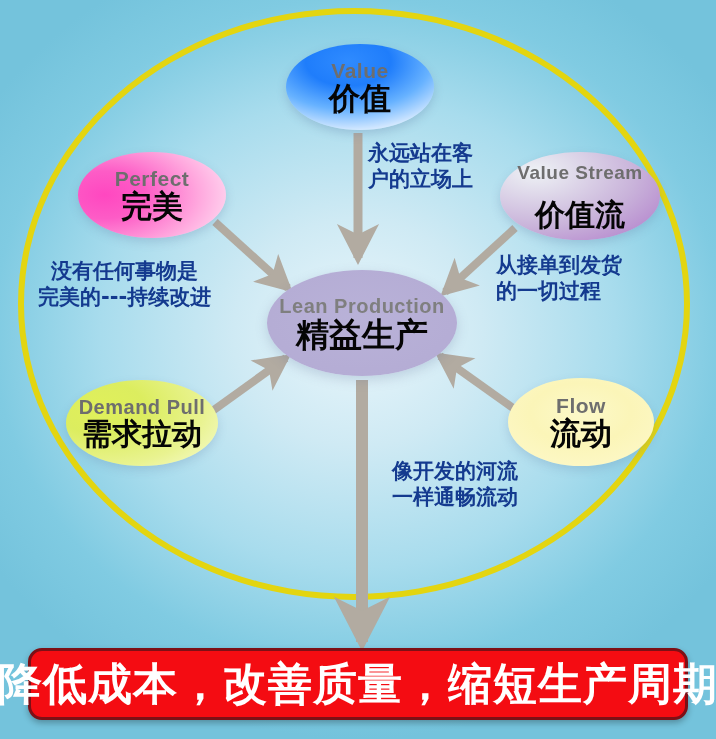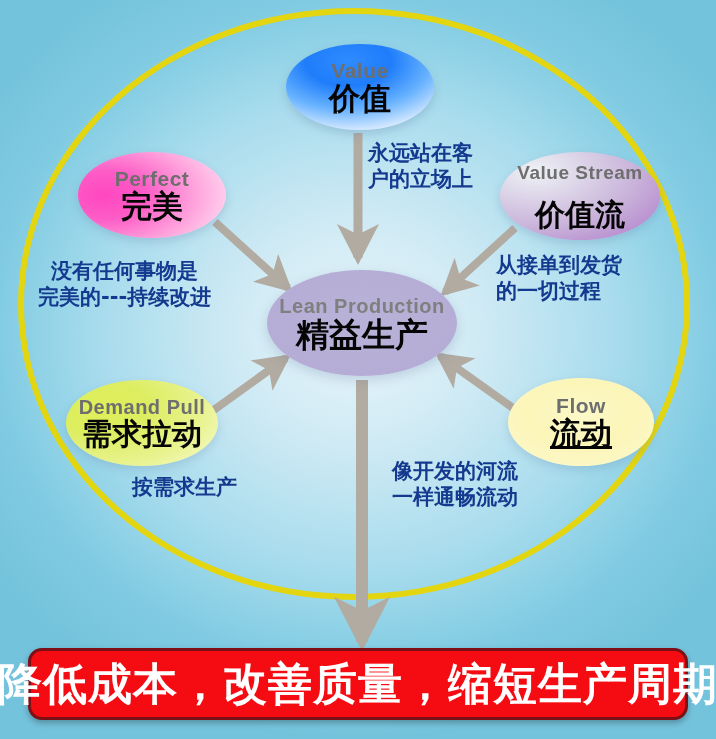--- a/index.html
+++ b/index.html
@@ -84,21 +84,21 @@
   }
   #node-demand .en { font-size: 20px; }
   #node-demand .cn { font-size: 30px; }
 
   #node-flow {
     left: 508px; top: 378px; width: 146px; height: 88px;
     background: radial-gradient(ellipse 115% 115% at 50% 40%, #fcf9c9 0%, #fbf5b8 30%, #fdf8c8 60%, #fefce6 85%, #fffef6 100%);
     box-shadow: 0 4px 10px rgba(90,120,160,0.22);
   }
   #node-flow .en { font-size: 21px; }
-  #node-flow .cn { font-size: 31px; text-decoration: underline; }
+  #node-flow .cn { font-size: 31px; }
 
   #node-lean {
     left: 267px; top: 270px; width: 190px; height: 106px;
     background: radial-gradient(ellipse 120% 120% at 50% 46%, #b9b2d8 0%, #b5add5 40%, #b3abd4 70%, #c2bcdd 100%);
     box-shadow: 0 4px 12px rgba(90,110,150,0.25);
   }
   #node-lean .en { font-size: 20px; color: #7f7f7f; }
   #node-lean .cn { font-size: 33px; }
 
   
@@ -219,21 +219,20 @@
     <div class="en">Lean Production</div>
     <div class="cn">精益生产</div>
   </div>
 
   <div class="anno" id="anno-value">永远站在客
 户的立场上</div>
   <div class="anno" id="anno-vs">从接单到发货
 的一切过程</div>
   <div class="anno" id="anno-perfect">没有任何事物是
 完美的---持续改进</div>
-  <div class="anno" id="anno-demand">按需求生产</div>
   <div class="anno" id="anno-flow">像开发的河流
 一样通畅流动</div>
 
   <div id="banner">
     <div class="txt">降低成本，改善质量，缩短生产周期</div>
   </div>
 
 </div>
 
 </body></html>

